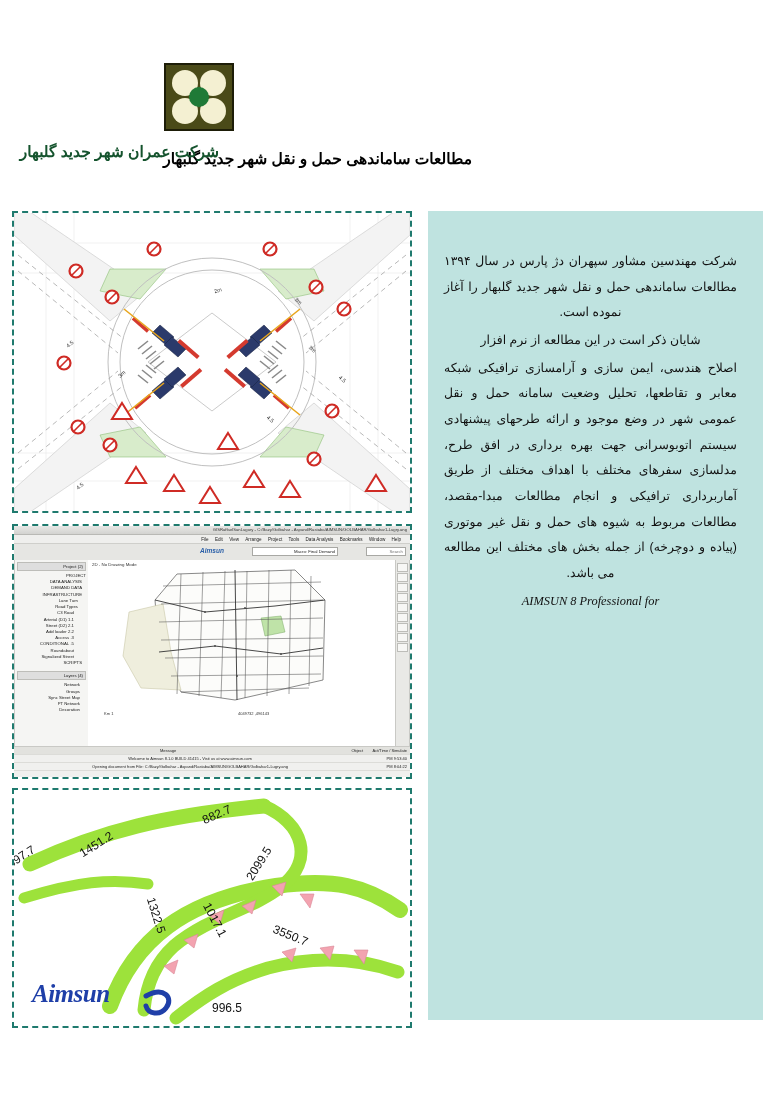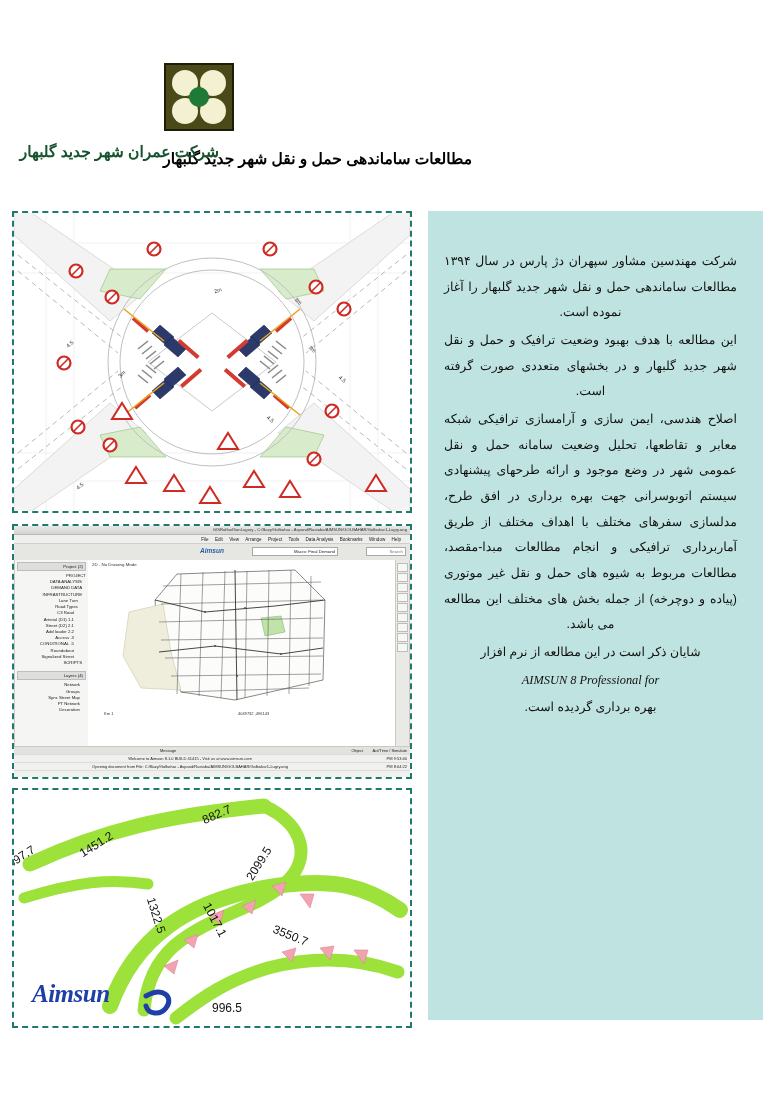--- a/index.html
+++ b/index.html
@@ -638,18 +638,16 @@
         <text x="228" y="222">996.5</text>
       </g>
     </svg>
 
     <div class="aimsun-brand">Aimsun</div>
   </div>
 </div>
 
 <div class="text-panel">
   <p>شرکت مهندسین مشاور سپهران دژ پارس در سال ۱۳۹۴ مطالعات ساماندهی حمل و نقل شهر جدید گلبهار را آغاز نموده است.</p>
-  <p>این مطالعه با هدف بهبود وضعیت ترافیک و حمل و نقل شهر جدید گلبهار و در بخشهای متعددی صورت گرفته است.</p>
+  <p>شایان ذکر است در این مطالعه از نرم افزار</p>
   <p>اصلاح هندسی، ایمن سازی و آرامسازی ترافیکی شبکه معابر و تقاطعها، تحلیل وضعیت سامانه حمل و نقل عمومی شهر در وضع موجود و ارائه طرحهای پیشنهادی سیستم اتوبوسرانی جهت بهره برداری در افق طرح، مدلسازی سفرهای مختلف با اهداف مختلف از طریق آماربرداری ترافیکی و انجام مطالعات مبدا-مقصد، مطالعات مربوط به شیوه های حمل و نقل غیر موتوری (پیاده و دوچرخه) از جمله بخش های مختلف این مطالعه می باشد.</p>
-  <p>شایان ذکر است در این مطالعه از نرم افزار</p>
   <p class="latin-line">AIMSUN 8 Professional for</p>
-  <p style="text-align-last:center">بهره برداری گردیده است.</p>
 </div>
 
 </body></html>

